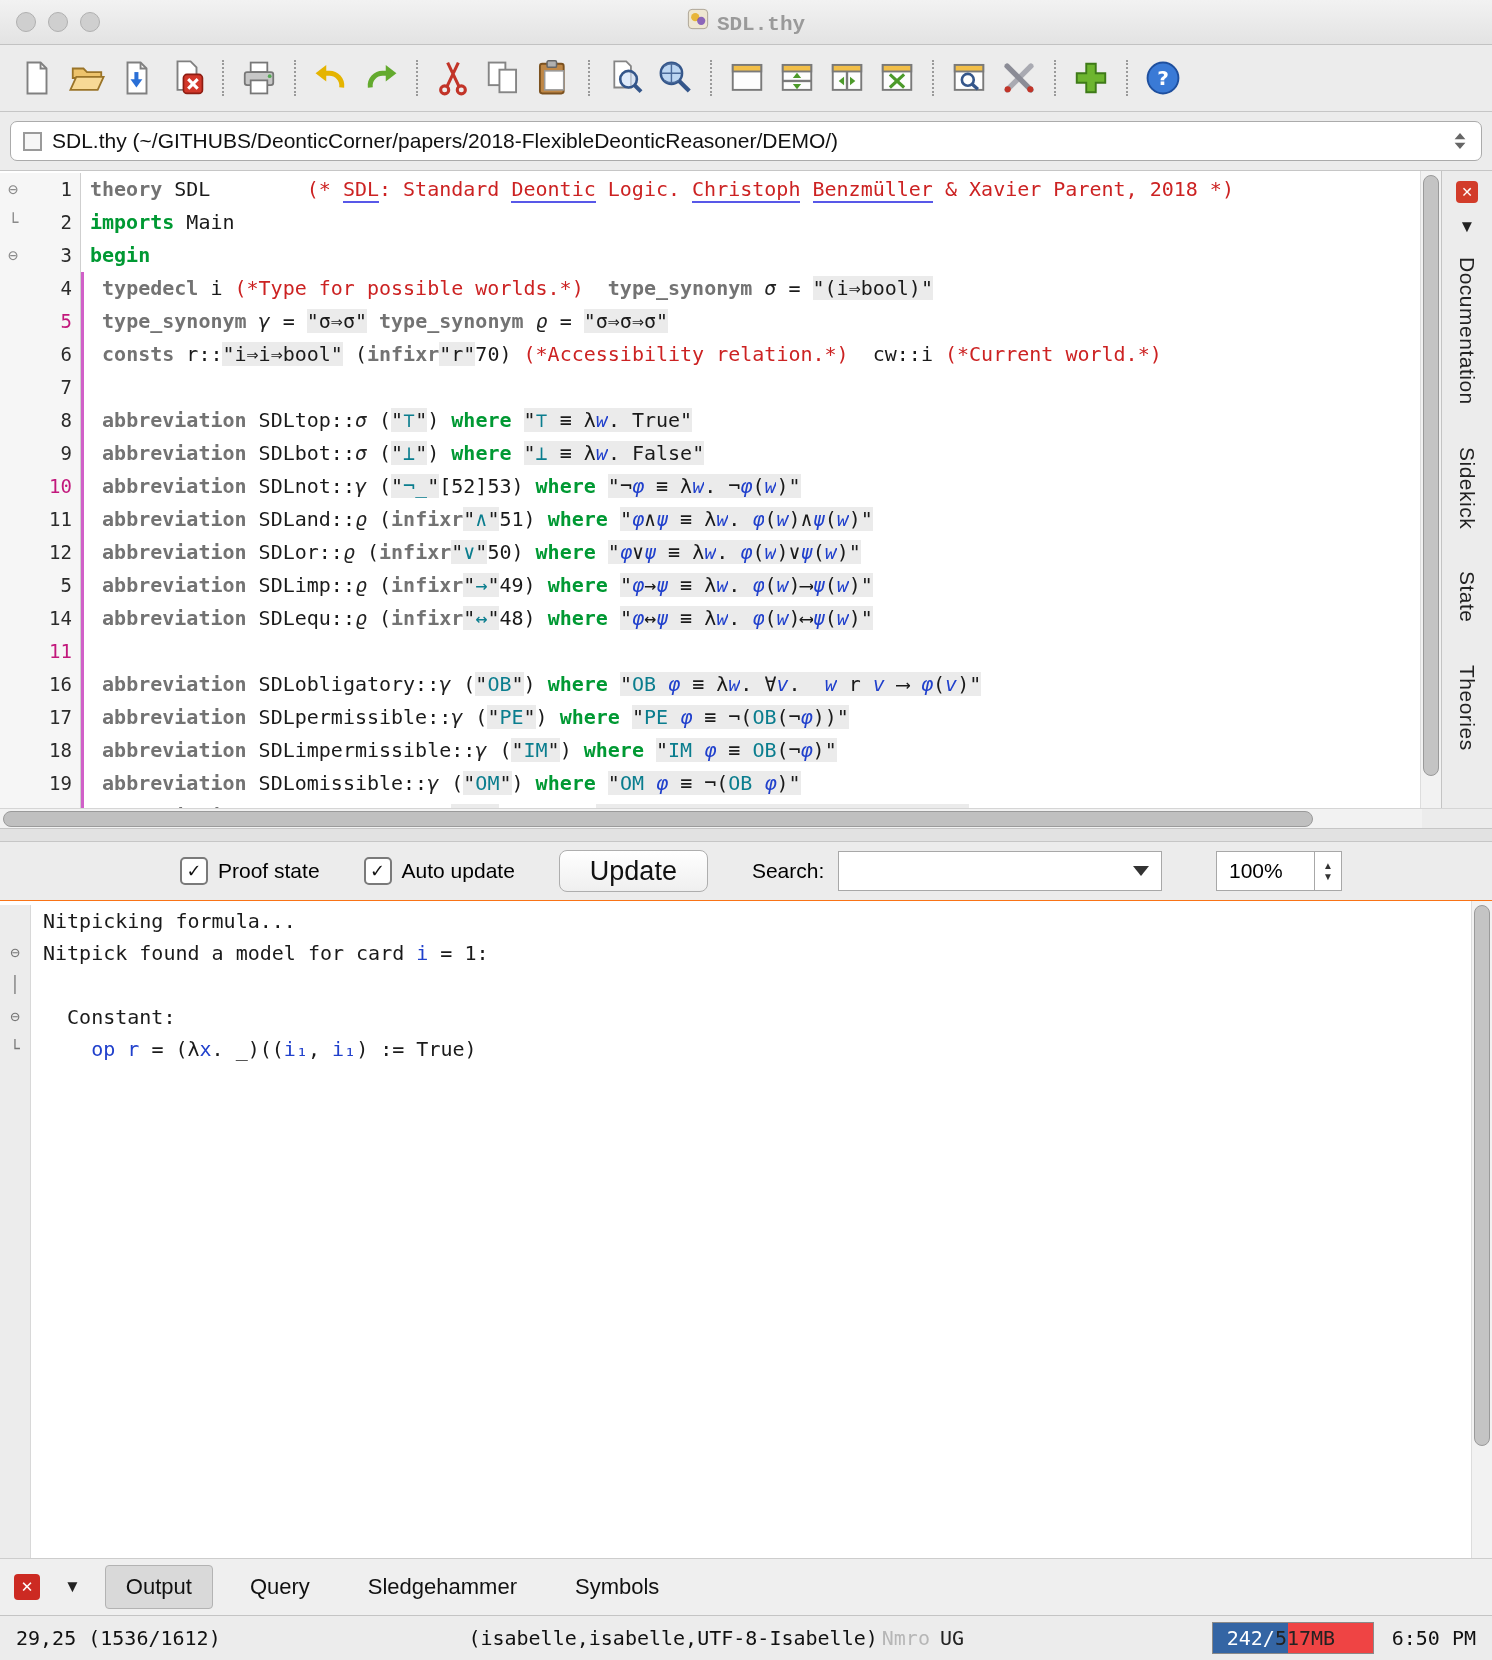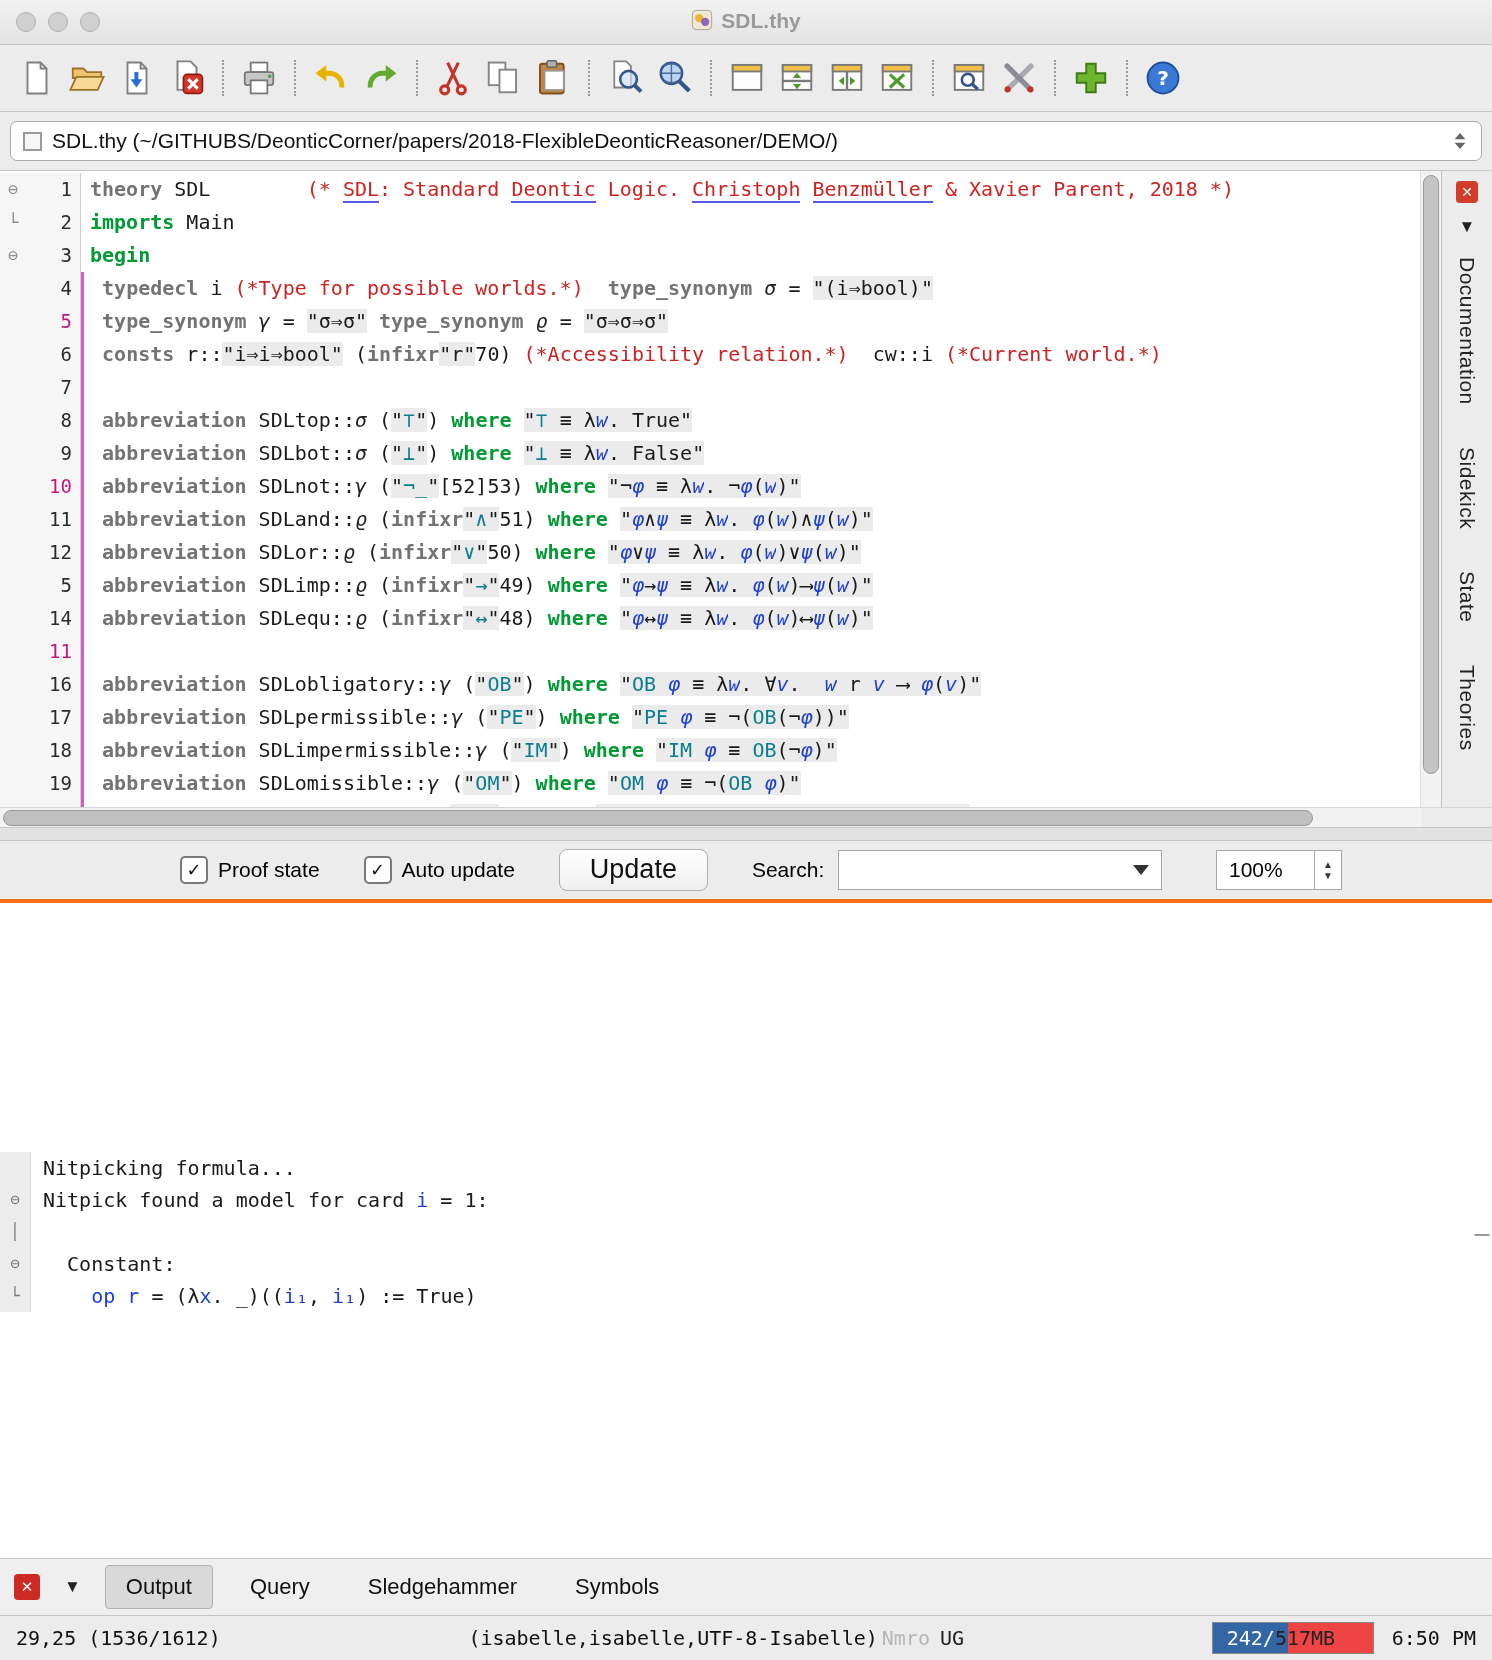--- a/index.html
+++ b/index.html
@@ -4,22 +4,22 @@
 <style>
   html,body{margin:0;padding:0;background:#fff;}
   .window{width:1492px;height:1660px;display:flex;flex-direction:column;outline:1px solid #9a9a9a;
           font-family:"Liberation Sans","DejaVu Sans",sans-serif;overflow:hidden;}
 
   
   .titlebar{height:44px;flex:0 0 44px;background:linear-gradient(#f2f2f2,#e3e3e3);
             border-bottom:1px solid #c2c2c2;position:relative;display:flex;align-items:center;}
   .lights{display:flex;gap:12px;padding-left:16px;z-index:2;}
   .light{width:18px;height:18px;border-radius:50%;background:#cfcfcf;border:1px solid #b0b0b0;}
-  .twrap{position:absolute;left:0;right:0;display:flex;justify-content:center;align-items:flex-start;gap:8px;
-         color:#9a9a9a;font-size:21px;font-weight:bold;}
+  .twrap{position:absolute;left:0;right:0;display:flex;justify-content:center;align-items:flex-end;gap:8px;
+         color:#9a9a9a;font-size:21px;font-weight:bold;font-family:Liberation Mono, monospace;}
 
   
   .toolbar{height:66px;flex:0 0 66px;background:#ececec;border-bottom:1px solid #c6c6c6;
            display:flex;align-items:center;padding:0 12px;}
   .tb-btn{width:50px;height:54px;display:flex;align-items:center;justify-content:center;border-radius:6px;}
   .tb-ic{display:flex;} .tb-ic svg{width:38px;height:38px;}
   .tb-sep{height:36px;border-left:2px dotted #9a9a9a;margin:0 10px;}
 
   
   .bufbar{height:50px;flex:0 0 50px;background:#ececec;border-bottom:1px solid #c6c6c6;
@@ -83,21 +83,21 @@
        border-radius:8px;font-size:27px;display:flex;align-items:center;margin-right:44px;color:#111;}
   .slabel{margin-right:14px;}
   .combo{width:310px;height:38px;background:#fff;border:1px solid #a8a8a8;display:flex;align-items:center;
          justify-content:flex-end;padding-right:12px;margin-right:44px;}
   .carrow{width:0;height:0;border-left:8px solid transparent;border-right:8px solid transparent;border-top:10px solid #333;}
   .zoom{width:124px;height:38px;background:#fff;border:1px solid #a8a8a8;display:flex;align-items:stretch;margin-left:auto;margin-right:130px;}
   .zval{flex:1;display:flex;align-items:center;padding-left:12px;}
   .spin{width:26px;border-left:1px solid #a8a8a8;display:flex;flex-direction:column;align-items:center;
         justify-content:center;font-size:10px;color:#333;line-height:11px;}
 
-  .output-main{flex:1;display:flex;min-height:0;border-top:4px solid #f97316;align-items:center;}
+  .output-main{flex:1;display:flex;min-height:0;border-top:1px solid #f97316;}
   #output-lines{flex:1;display:flex;flex-direction:column;background:#fff;overflow:hidden;padding-top:4px;min-width:0;}
   .orow{display:flex;height:32px;flex:0 0 32px;font:20px/32px "DejaVu Sans Mono","DejaVu Sans",monospace;color:#1a1a1a;}
   .orow.fill{flex:1 1 auto;height:auto;}
   .ofold{width:30px;flex:0 0 30px;background:#ececec;color:#777;text-align:center;border-right:1px solid #d8d8d8;font-size:16px;}
   .otext{flex:1;padding-left:12px;white-space:pre;}
 
   .tabs{height:56px;flex:0 0 56px;background:#efefef;border-top:1px solid #cdcdcd;display:flex;align-items:center;
         padding:0 14px;gap:16px;font-size:22px;}
   .tclose{width:26px;height:26px;background:#cc2a22;border-radius:4px;color:#fff;
           font:bold 15px/26px "DejaVu Sans",sans-serif;text-align:center;}

